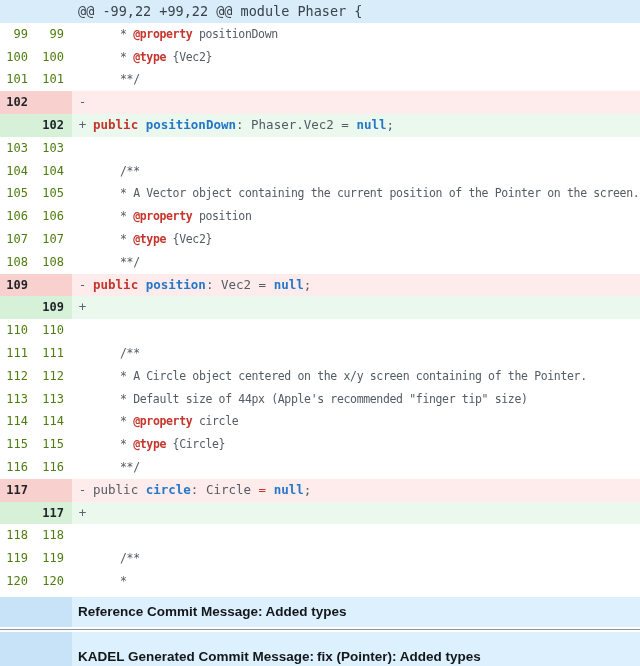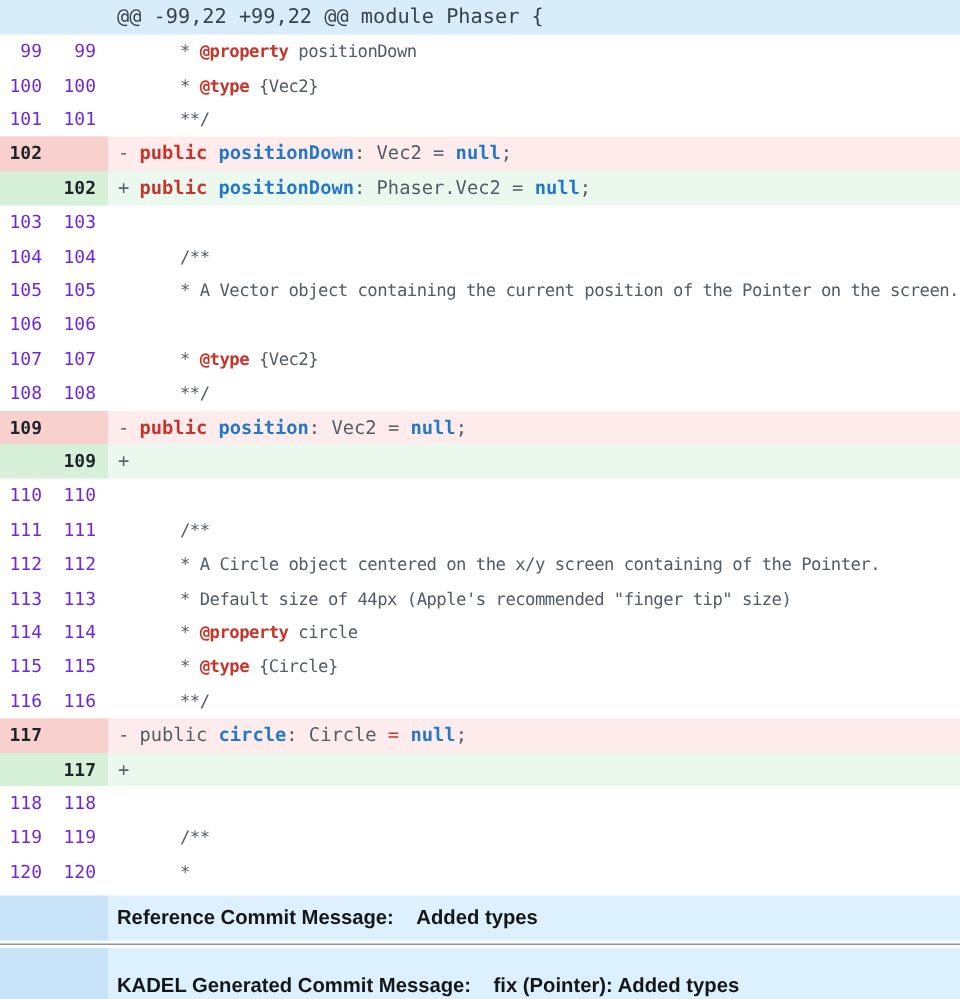--- a/index.html
+++ b/index.html
@@ -3,21 +3,21 @@
 <meta charset="utf-8">
 <style>
   html,body{margin:0;padding:0;background:#fff;}
   body{width:640px;height:666px;overflow:hidden;position:relative;}
 
   
   #diff{font-family:"DejaVu Sans Mono",monospace;color:#535b64;}
   .row{display:flex;height:22.8px;line-height:22.8px;white-space:pre;align-items:center;}
   .gut{flex:0 0 72px;display:flex;}
   .ln{flex:0 0 36px;box-sizing:border-box;text-align:right;padding-right:8px;
-      font-size:12px;color:#6d28d9;}
+      font-size:12px;color:#4d7c0f;}
   .sign{flex:0 0 21px;text-align:center;font-size:12.5px;color:#5b636b;}
   .code{flex:1;font-size:12.5px;overflow:hidden;}
 
   
   .row.ctx .code{font-size:11.5px;letter-spacing:-0.35px;padding-left:27px;}
 
   
   .row.hunk{background:#d9ecf9;}
   .row.hunk .gut{background:#c8e2f6;}
   .row.hunk .code{font-size:13.5px;color:#39424a;padding-left:6px;}
@@ -38,37 +38,37 @@
   .tr2{color:#c5352c;}
   .tb{color:#2577c8;font-weight:bold;}
 
   
   .gap{height:4px;}
   .commit-row{display:flex;height:30px;}
   .commit-row.kadel{height:49px;}
   .cgut{flex:0 0 72px;background:#c8e2f8;}
   .ccontent{flex:1;background:#dcf0fd;display:flex;align-items:center;padding-left:6px;
             font-family:"Liberation Sans",sans-serif;font-size:13.5px;font-weight:bold;color:#14171a;}
-  .cvalue{margin-left:15px;}
+  .cvalue{margin-left:3px;}
   .sep{height:1px;background:#8d959c;margin:2px 0;}
 </style>
 </head>
 <body>
 
 <div id="diff">
     <div class="row hunk"><div class="gut"></div><div class="code">@@ -99,22 +99,22 @@ module Phaser {</div></div>
     <div class="row ctx"><div class="gut"><span class="ln old">99</span><span class="ln new">99</span></div><span class="sign"></span><div class="code"><span class="tg">* </span><span class="tr">@property</span><span class="tg"> positionDown</span></div></div>
     <div class="row ctx"><div class="gut"><span class="ln old">100</span><span class="ln new">100</span></div><span class="sign"></span><div class="code"><span class="tg">* </span><span class="tr">@type</span><span class="tg"> {Vec2}</span></div></div>
     <div class="row ctx"><div class="gut"><span class="ln old">101</span><span class="ln new">101</span></div><span class="sign"></span><div class="code"><span class="tg">**/</span></div></div>
-    <div class="row del"><div class="gut"><span class="ln old">102</span><span class="ln new"></span></div><span class="sign">-</span><div class="code"><span class="tr">public</span><span class="tg"> </span><span class="tb">positionDown</span><span class="tg">: Vec2 = </span><span class="tb">null</span><span class="tg">;</span></div></div>
+    <div class="row del"><div class="gut"><span class="ln old">102</span><span class="ln new"></span></div><span class="sign">-</span></div>
     <div class="row add"><div class="gut"><span class="ln old"></span><span class="ln new">102</span></div><span class="sign">+</span><div class="code"><span class="tr">public</span><span class="tg"> </span><span class="tb">positionDown</span><span class="tg">: Phaser.Vec2 = </span><span class="tb">null</span><span class="tg">;</span></div></div>
     <div class="row ctx"><div class="gut"><span class="ln old">103</span><span class="ln new">103</span></div><span class="sign"></span><div class="code"></div></div>
     <div class="row ctx"><div class="gut"><span class="ln old">104</span><span class="ln new">104</span></div><span class="sign"></span><div class="code"><span class="tg">/**</span></div></div>
     <div class="row ctx"><div class="gut"><span class="ln old">105</span><span class="ln new">105</span></div><span class="sign"></span><div class="code"><span class="tg">* A Vector object containing the current position of the Pointer on the screen.</span></div></div>
-    <div class="row ctx"><div class="gut"><span class="ln old">106</span><span class="ln new">106</span></div><span class="sign"></span></div>
+    <div class="row ctx"><div class="gut"><span class="ln old">106</span><span class="ln new">106</span></div><span class="sign"></span><div class="code"><span class="tg">* </span><span class="tr">@property</span><span class="tg"> position</span></div></div>
     <div class="row ctx"><div class="gut"><span class="ln old">107</span><span class="ln new">107</span></div><span class="sign"></span><div class="code"><span class="tg">* </span><span class="tr">@type</span><span class="tg"> {Vec2}</span></div></div>
     <div class="row ctx"><div class="gut"><span class="ln old">108</span><span class="ln new">108</span></div><span class="sign"></span><div class="code"><span class="tg">**/</span></div></div>
     <div class="row del"><div class="gut"><span class="ln old">109</span><span class="ln new"></span></div><span class="sign">-</span><div class="code"><span class="tr">public</span><span class="tg"> </span><span class="tb">position</span><span class="tg">: Vec2 = </span><span class="tb">null</span><span class="tg">;</span></div></div>
     <div class="row add"><div class="gut"><span class="ln old"></span><span class="ln new">109</span></div><span class="sign">+</span></div>
     <div class="row ctx"><div class="gut"><span class="ln old">110</span><span class="ln new">110</span></div><span class="sign"></span><div class="code"></div></div>
     <div class="row ctx"><div class="gut"><span class="ln old">111</span><span class="ln new">111</span></div><span class="sign"></span><div class="code"><span class="tg">/**</span></div></div>
     <div class="row ctx"><div class="gut"><span class="ln old">112</span><span class="ln new">112</span></div><span class="sign"></span><div class="code"><span class="tg">* A Circle object centered on the x/y screen containing of the Pointer.</span></div></div>
     <div class="row ctx"><div class="gut"><span class="ln old">113</span><span class="ln new">113</span></div><span class="sign"></span><div class="code"><span class="tg">* Default size of 44px (Apple's recommended "finger tip" size)</span></div></div>
     <div class="row ctx"><div class="gut"><span class="ln old">114</span><span class="ln new">114</span></div><span class="sign"></span><div class="code"><span class="tg">* </span><span class="tr">@property</span><span class="tg"> circle</span></div></div>
     <div class="row ctx"><div class="gut"><span class="ln old">115</span><span class="ln new">115</span></div><span class="sign"></span><div class="code"><span class="tg">* </span><span class="tr">@type</span><span class="tg"> {Circle}</span></div></div>

